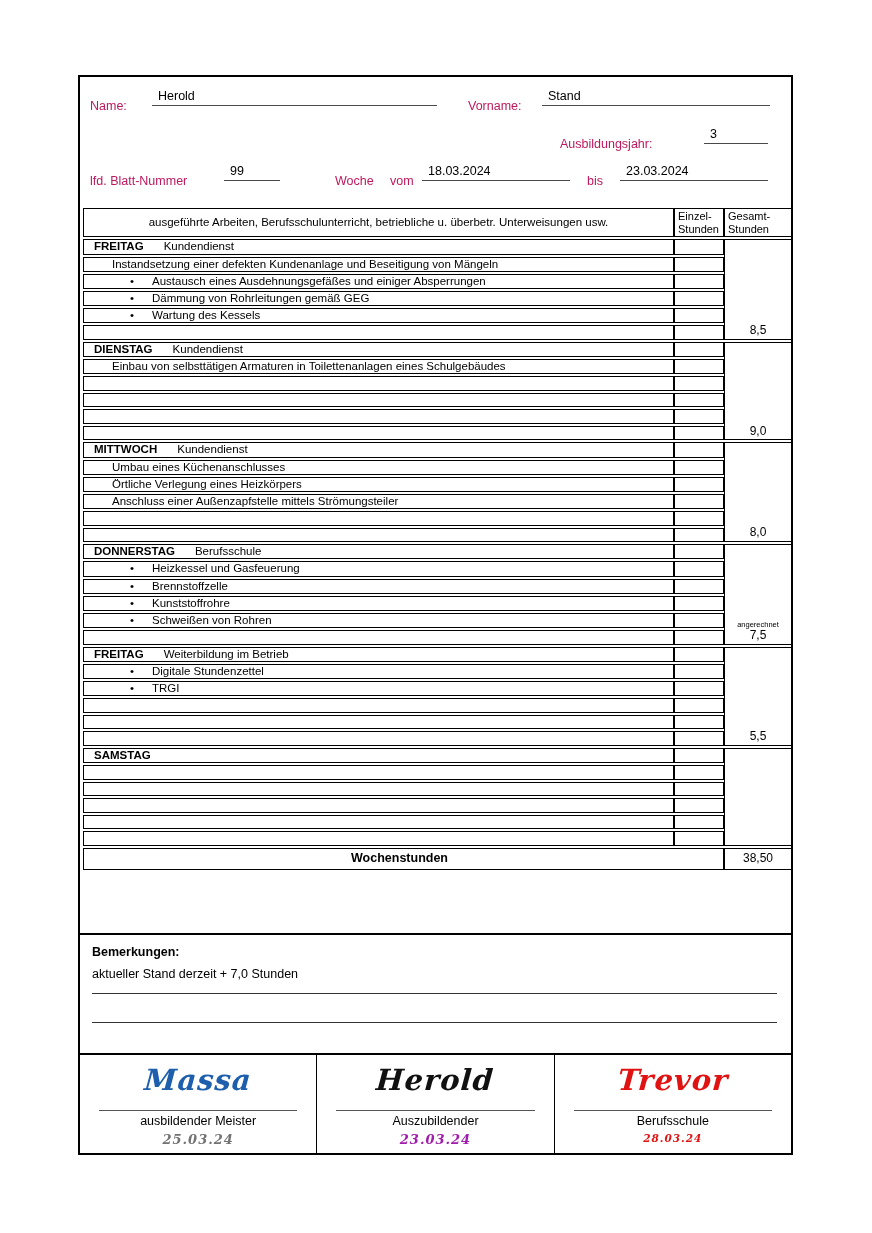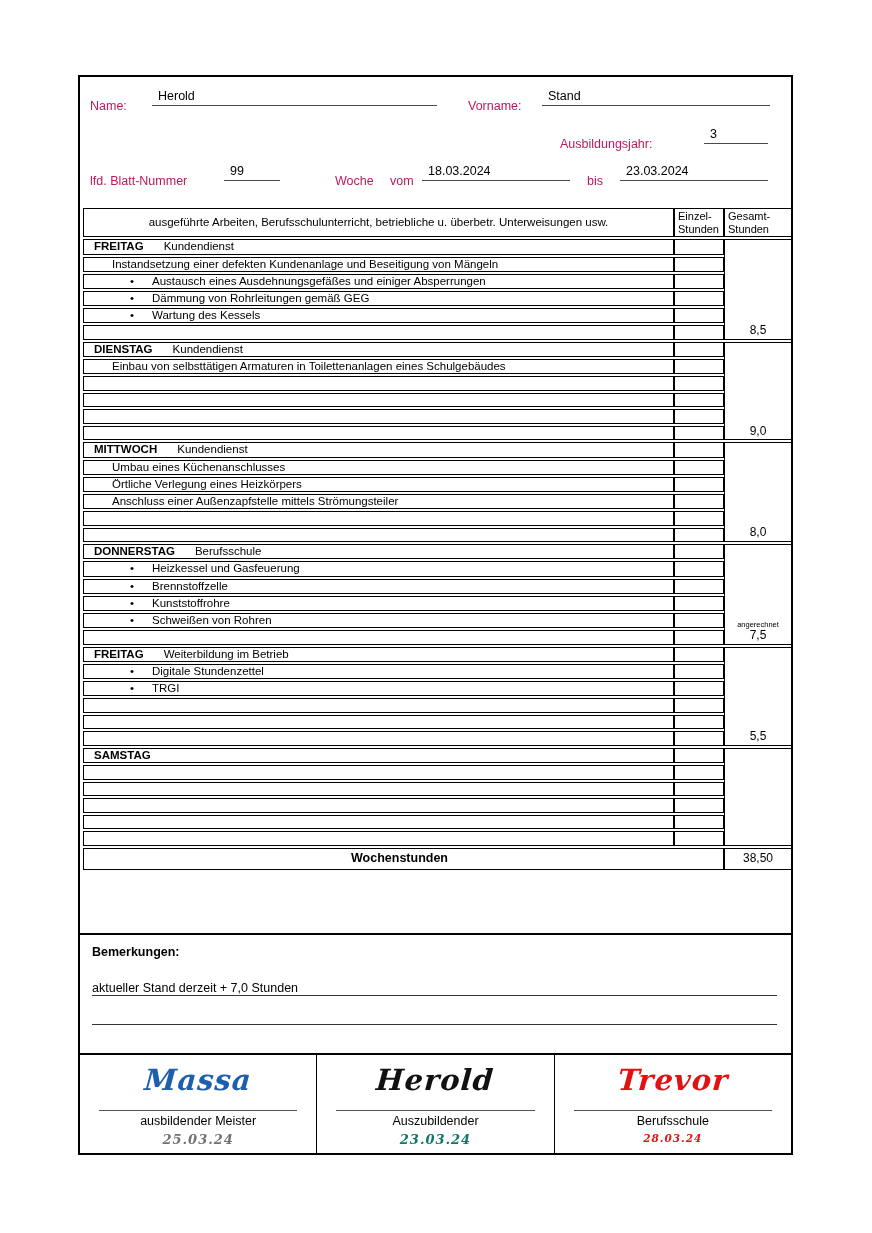--- a/index.html
+++ b/index.html
@@ -48,21 +48,21 @@
   tr.week td { height:22px; }
   td.ws-label { text-align:center; font-weight:bold; font-size:12.5px; padding-right:12px; }
   td.ws-value { text-align:center; font-size:12px; }
 
   
   .remarks {
     position:absolute; left:0; right:0; top:856px; height:140px;
     border-top:2px solid #000; padding:10px 14px 0 12px;
   }
   .remarks .r-label { font-weight:bold; font-size:12.5px; }
-  .remarks .r-text { margin-top:22px; font-size:12.5px; padding-bottom:0; border-bottom:1.2px solid #333; }
+  .remarks .r-text { margin-top:8px; font-size:12.5px; padding-bottom:12px; border-bottom:1.2px solid #333; }
   .remarks .r-line2 { margin-top:28px; border-bottom:1.2px solid #333; height:1px; }
 
   
   .sigs {
     position:absolute; left:0; right:0; bottom:0; top:976px;
     border-top:2px solid #000; display:flex;
   }
   .sig-col { flex:1; position:relative; text-align:center; }
   .sig-col + .sig-col { border-left:1.5px solid #000; }
   .sig-name {
@@ -304,21 +304,21 @@
     <div class="sig-col">
       <div class="sig-name" style="color: rgb(29, 95, 173);">Massa</div>
       <div class="sig-line"></div>
       <div class="sig-role">ausbildender Meister</div>
       <div class="sig-date" style="color: #737373;">25.03.24</div>
     </div>
     <div class="sig-col">
       <div class="sig-name" style="color: rgb(17, 17, 17);">Herold</div>
       <div class="sig-line"></div>
       <div class="sig-role">Auszubildender</div>
-      <div class="sig-date" style="color: #0f766e;">23.03.24</div>
+      <div class="sig-date" style="color: #a21caf;">23.03.24</div>
     </div>
     <div class="sig-col">
       <div class="sig-name" style="color: rgb(225, 18, 18);">Trevor</div>
       <div class="sig-line"></div>
       <div class="sig-role">Berufsschule</div>
       <div class="sig-date" style="color: rgb(225, 18, 18);">28.03.24</div>
     </div>
   </div>
 
 </div>

